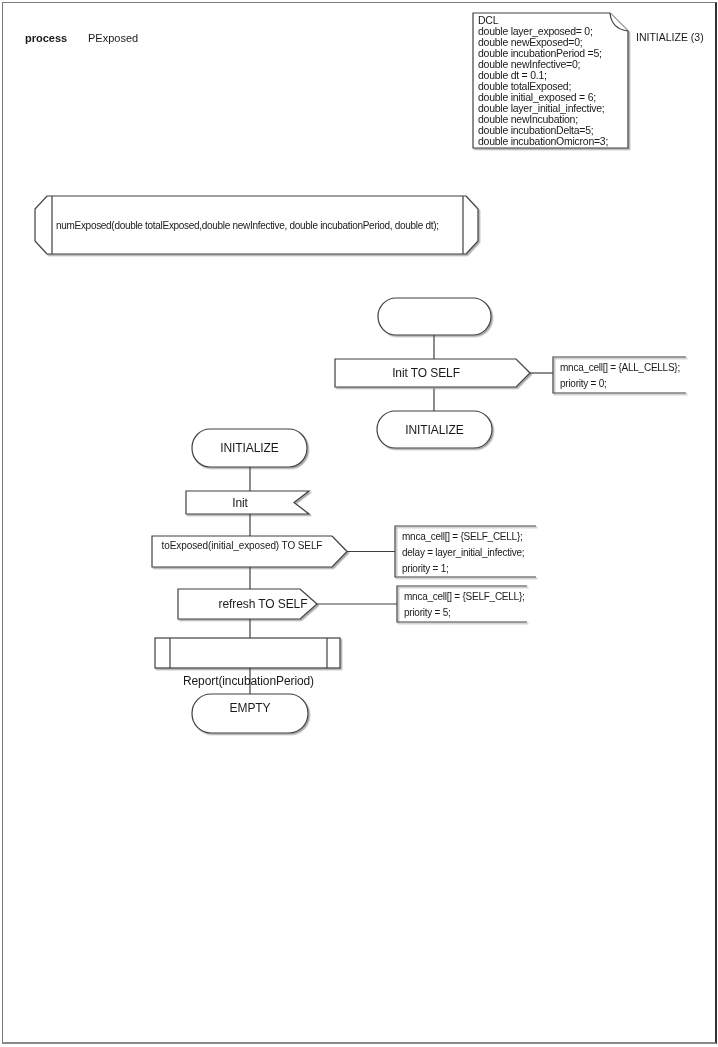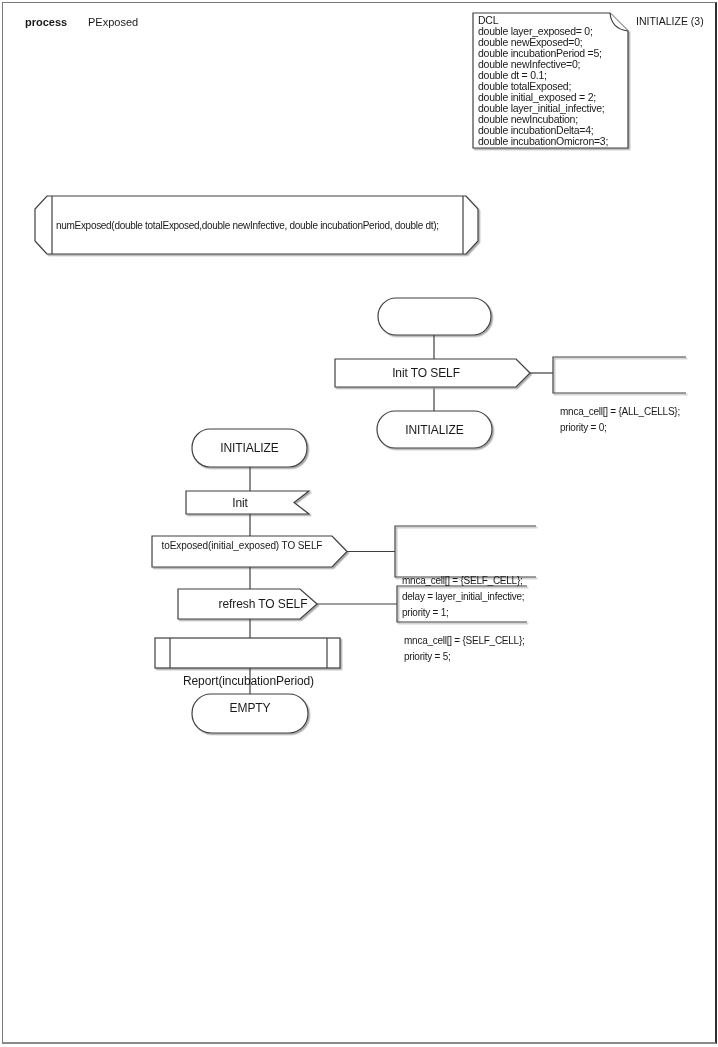--- a/index.html
+++ b/index.html
@@ -13,35 +13,35 @@
   }
   #page-frame{
     position:absolute;left:2px;top:2px;width:712px;height:1039px;
     border-top:1px solid #7a7a7a;
     border-left:1px solid #7a7a7a;
     border-right:2px solid #303030;
     border-bottom:2px solid #8a8a8a;
     pointer-events:none;
   }
   #diagram-svg{position:absolute;left:0;top:0;}
-  .txt{position:absolute;white-space:nowrap;}
+  .txt{position:absolute;white-space:nowrap;margin-top:16px;}
   .shape-label{
     position:absolute;display:flex;align-items:center;justify-content:center;
     font-size:12px;white-space:nowrap;letter-spacing:-0.1px;
   }
   .header-kind{left:25px;top:16px;font-size:11px;font-weight:bold;}
   .header-name{left:88px;top:16px;font-size:11px;}
   .page-label{left:636px;top:15px;font-size:10.5px;}
   .dcl-block{position:absolute;left:478px;top:15px;width:148px;}
   .dcl-line{font-size:10.5px;line-height:11px;letter-spacing:-0.25px;white-space:nowrap;}
   .proc-decl-label{
     position:absolute;left:56px;top:196px;width:410px;height:58px;
     display:flex;align-items:center;font-size:10px;letter-spacing:-0.3px;white-space:nowrap;
   }
-  .comment-text{position:absolute;font-size:10px;line-height:16px;letter-spacing:-0.25px;margin-top:44px;}
+  .comment-text{position:absolute;font-size:10px;line-height:16px;letter-spacing:-0.25px;}
   .comment-text div{white-space:nowrap;}
 </style>
 </head>
 <body>
 
 <div id="page">
   <div id="page-frame"></div>
 
   <svg id="diagram-svg" width="718" height="1047" viewBox="0 0 718 1047">
     <defs>
@@ -105,24 +105,24 @@
   <div class="txt page-label">INITIALIZE (3)</div>
 
   <div class="dcl-block">
     <div class="dcl-line">DCL</div>
     <div class="dcl-line">double layer_exposed= 0;</div>
     <div class="dcl-line">double newExposed=0;</div>
     <div class="dcl-line">double incubationPeriod =5;</div>
     <div class="dcl-line">double newInfective=0;</div>
     <div class="dcl-line">double dt = 0.1;</div>
     <div class="dcl-line">double totalExposed;</div>
-    <div class="dcl-line">double initial_exposed = 2;</div>
+    <div class="dcl-line">double initial_exposed = 6;</div>
     <div class="dcl-line">double layer_initial_infective;</div>
     <div class="dcl-line">double newIncubation;</div>
-    <div class="dcl-line">double incubationDelta=4;</div>
+    <div class="dcl-line">double incubationDelta=5;</div>
     <div class="dcl-line">double incubationOmicron=3;</div>
   </div>
 
   <div class="proc-decl-label">numExposed(double totalExposed,double newInfective, double incubationPeriod, double dt);</div>
 
   <div class="shape-label" style="left:335px;top:359px;width:182px;height:28px;">Init TO SELF</div>
 
   <div class="comment-text" style="left:560px;top:360px;">
     <div>mnca_cell[] = {ALL_CELLS};</div>
     <div>priority = 0;</div>

